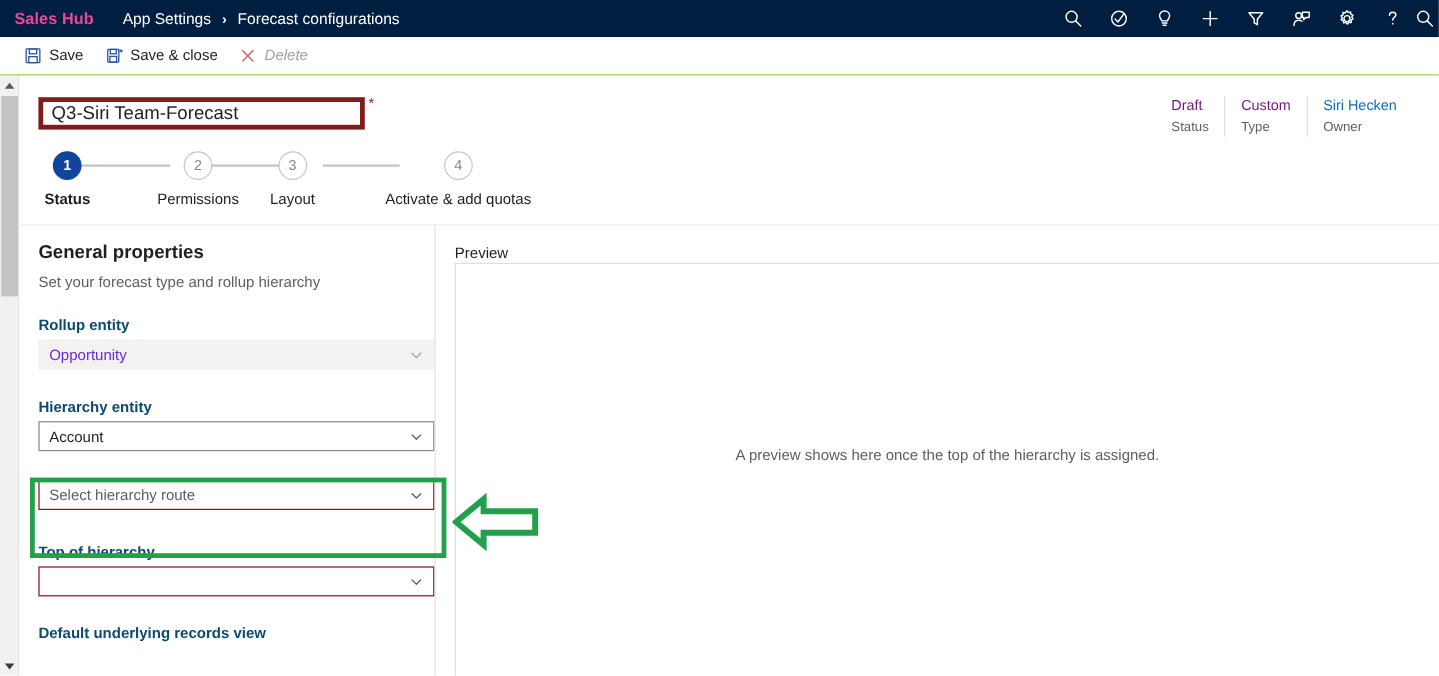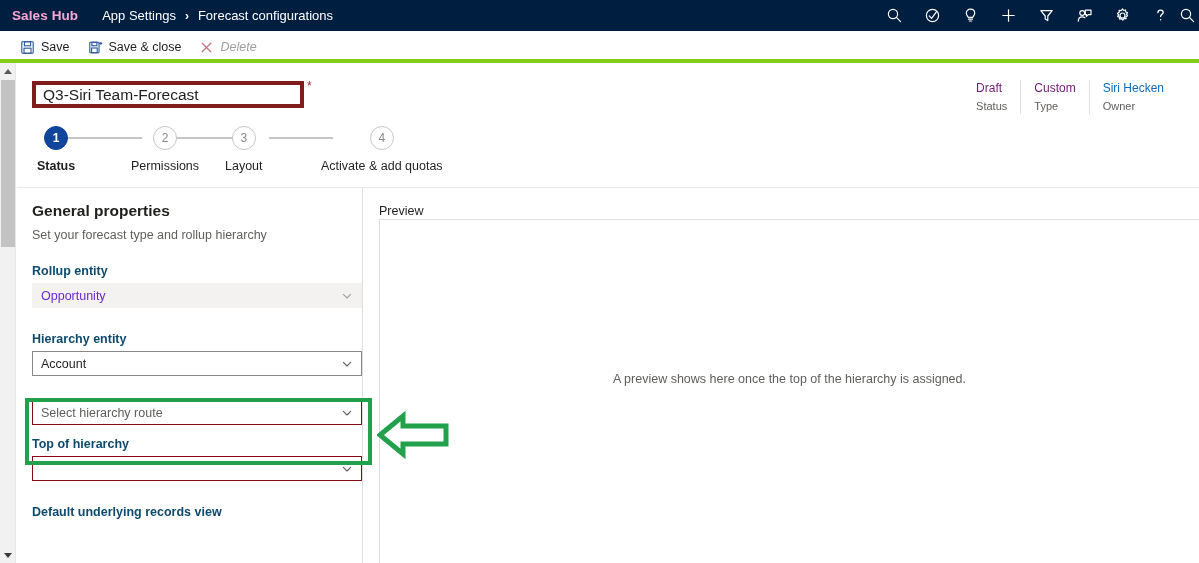--- a/index.html
+++ b/index.html
@@ -15,21 +15,21 @@
   
   .topnav {
     position: absolute; left: 0; top: 0;
     width: 1199px; height: 31px;
     background: #001e3f;
     display: flex; align-items: center;
     color: #ffffff;
   }
   .topnav-left { display: flex; align-items: center; padding-left: 12px; }
   .app-name {
-    font-size: 13.5px; font-weight: 600; color: #f9a8d4;
+    font-size: 13.5px; font-weight: 600; color: #ec4899;
     letter-spacing: .1px; margin-right: 24px;
   }
   .crumb {
     font-size: 13px; color: #ffffff; white-space: nowrap;
   }
   .crumb-sep {
     font-size: 12px; color: #ffffff; margin: 0 9px 0 9px;
     font-weight: 600;
   }
   .topnav-right {
@@ -42,22 +42,22 @@
     color: #ffffff;
   }
   .navicon svg { display: block; }
   .navicon.clipped { width: 20px; overflow: hidden; justify-content: flex-start; }
 
   
   .cmdbar {
     position: absolute; left: 0; top: 31px;
     width: 1199px; height: 32px;
     background: #ffffff;
-    border-bottom: 4px solid #84cc16;
-    display: flex; align-items: flex-start;
+    border-bottom: 1px solid #84cc16;
+    display: flex; align-items: flex-end;
     padding-left: 20px;
   }
   .cmd {
     display: flex; align-items: center; height: 32px;
     margin-right: 18px; cursor: default;
     font-size: 12.5px; color: #201f1e;
   }
   .cmd .ci { margin-right: 6px; display: flex; align-items: center; }
   .cmd.disabled { color: #a19f9d; font-style: italic; }
 
@@ -437,21 +437,21 @@
         <div class="sel err">
           <span class="ph">Select hierarchy route</span>
           <span class="chev">
             <svg width="12" height="12" viewBox="0 0 12 12" fill="none" stroke="#605e5c" stroke-width="1.1">
               <path d="M2.4 4.4 L6 8.0 L9.6 4.4" stroke-linecap="round" stroke-linejoin="round"></path>
             </svg>
           </span>
         </div>
       </div>
 
-      <div class="fld" style="margin-top:12px;">
+      <div class="fld" style="margin-top:28px;">
         <label class="fld-label">Top of hierarchy</label>
         <div class="sel err">
           <span></span>
           <span class="chev">
             <svg width="12" height="12" viewBox="0 0 12 12" fill="none" stroke="#605e5c" stroke-width="1.1">
               <path d="M2.4 4.4 L6 8.0 L9.6 4.4" stroke-linecap="round" stroke-linejoin="round"></path>
             </svg>
           </span>
         </div>
       </div>

